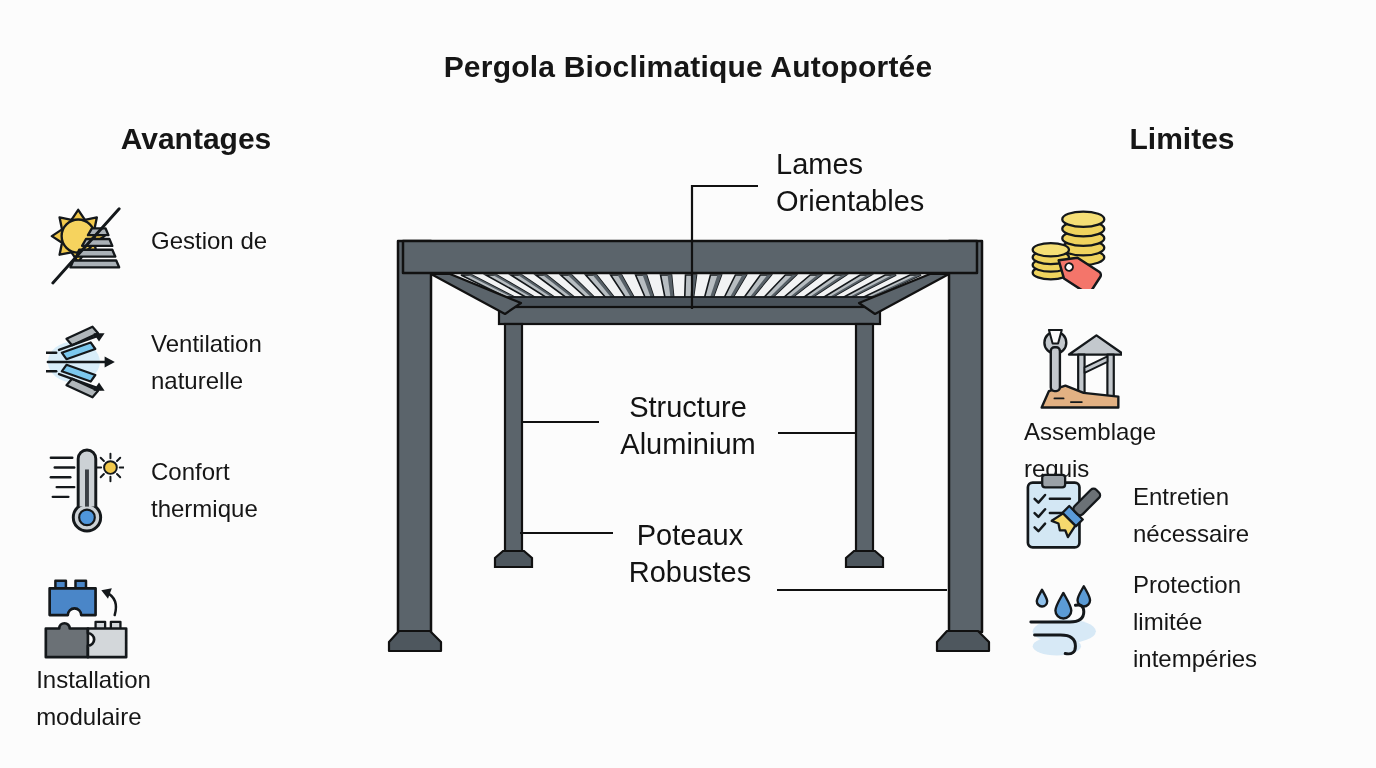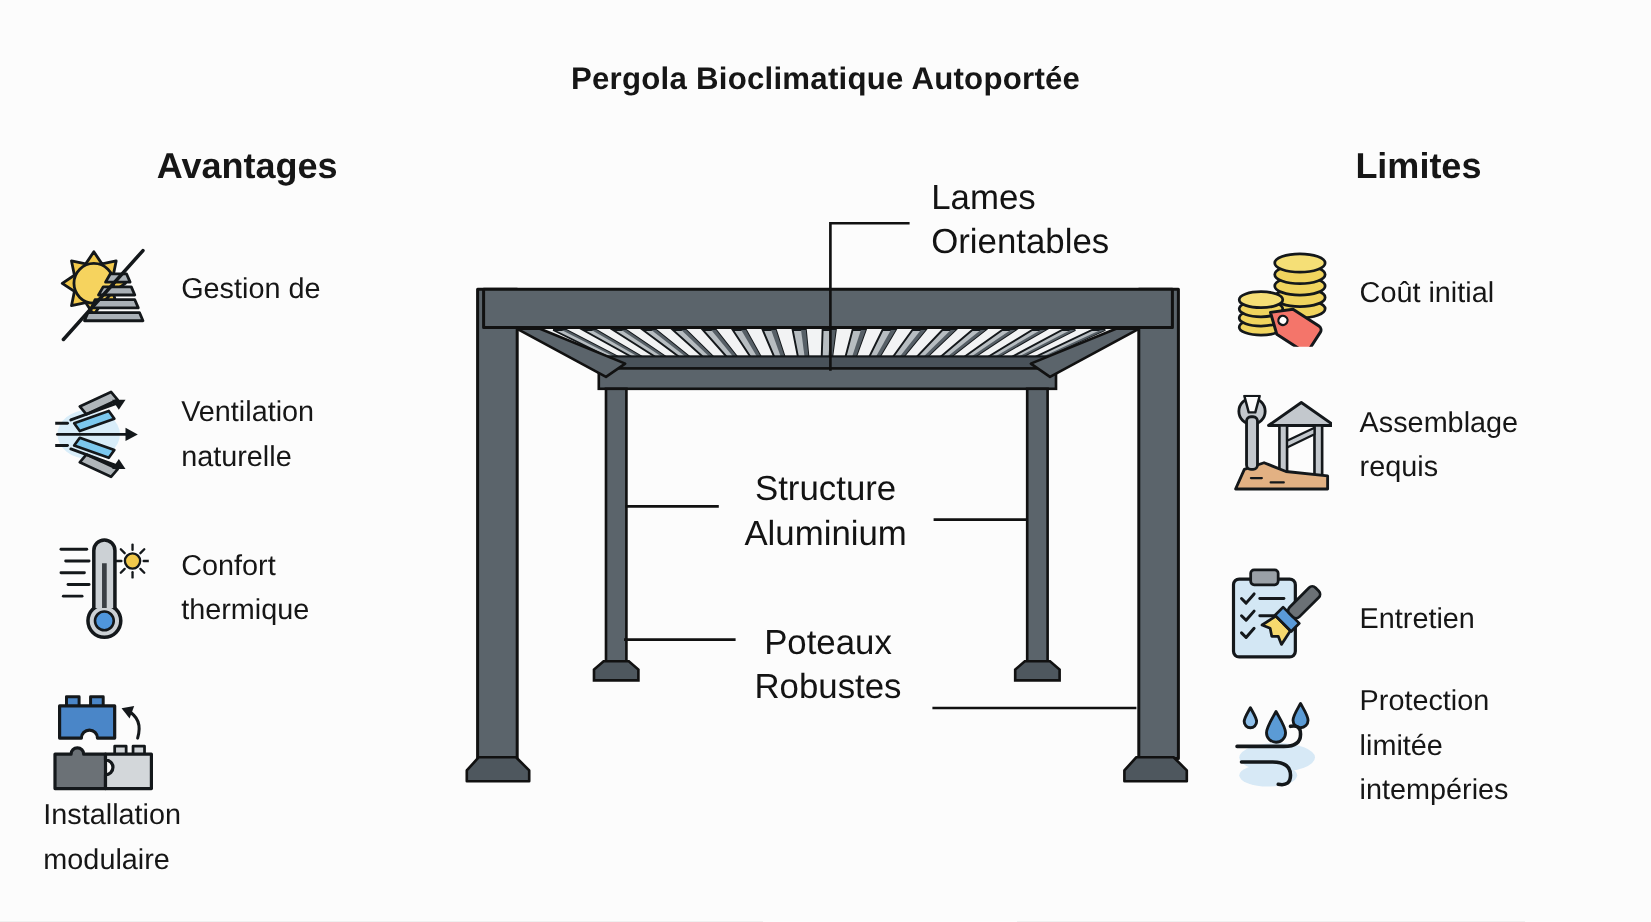--- a/index.html
+++ b/index.html
@@ -1,34 +1,34 @@
 <!DOCTYPE html>
 <html><head>
 <meta charset="utf-8">
 <style>
   html,body{margin:0;padding:0;background:#e8e8e8;}
   .page{position:relative;width:1376px;height:768px;background:#fcfcfc;
         font-family:"Liberation Sans",sans-serif;color:#161616;overflow:hidden;margin:0 auto;}
   .title{position:absolute;left:0;top:50px;width:100%;text-align:center;
-         font-size:26px;font-weight:700;letter-spacing:.2px;}
+         font-size:30px;font-weight:700;letter-spacing:.2px;}
   .col-header{position:absolute;top:122px;width:300px;text-align:center;
               font-size:30px;font-weight:700;}
-  .col-header.left{left:56px;text-align:center;}
+  .col-header.left{left:46px;text-align:center;}
   .col-header.right{left:1032px;}
   .item{position:absolute;display:flex;align-items:center;}
   .item .icon-box{display:flex;justify-content:center;align-items:center;flex:0 0 auto;}
   .left-item .icon-box{width:100px;margin-right:15px;}
   .right-item .icon-box{width:88px;margin-right:21px;}
   .item-text{font-size:24px;line-height:37px;white-space:nowrap;}
   #adv1{left:36px;top:192px;}
   #adv2{left:36px;top:321px;}
   #adv3{left:36px;top:446px;}
   #adv4{left:36px;top:573px;flex-direction:column;}
   #lim1{left:1024px;top:199px;}
-  #lim2{left:1024px;top:329px;}
+  #lim2{left:1024px;top:329px;flex-direction:column;}
   #lim3{left:1024px;top:473px;}
   #lim4{left:1024px;top:566px;}
   .diagram{position:absolute;left:380px;top:130px;width:620px;height:590px;}
   .diagram text{font-family:"Liberation Sans",sans-serif;font-size:29px;fill:#131313;}
   svg .ol{stroke:#14181b;stroke-linejoin:round;stroke-linecap:round;}
 </style>
 </head>
 <body>
 
 <div class="page">
@@ -143,23 +143,20 @@
             <ellipse cx="26" cy="68" rx="19" ry="7"></ellipse>
           <ellipse cx="26" cy="60" rx="19" ry="7"></ellipse>
             <ellipse cx="26" cy="52" rx="19" ry="7" fill="#f5df76"></ellipse>
         </g>
         <g transform="translate(38,50) rotate(33)">
           <path class="ol" d="M4,13 L19,0 H46 a4,4 0 0 1 4,4 V22 a4,4 0 0 1 -4,4 H19 Z" fill="#f4756a" stroke-width="2.6"></path>
           <circle class="ol" cx="17" cy="13" r="4" fill="#ffffff" stroke-width="2"></circle>
         </g>
       </svg>
     </div>
-    <div class="item-text">
-      <div>Coût initial</div>
-    </div>
   </div>
 
   <div class="item right-item" id="lim2">
     <div class="icon-box">
       <svg width="84" height="84" viewBox="0 0 92 88">
         <polygon class="ol" points="34,26 64,5 94,26" fill="#c3c8cd" stroke-width="2.6"></polygon>
         <rect class="ol" x="44" y="26" width="7" height="50" fill="#c3c8cd" stroke-width="2.4"></rect>
         <rect class="ol" x="76" y="26" width="7" height="50" fill="#c3c8cd" stroke-width="2.4"></rect>
         <polygon class="ol" points="51,40 76,28 76,34 51,46" fill="#c3c8cd" stroke-width="2"></polygon>
         <polygon class="ol" points="4,84 12,66 30,60 50,68 88,72 88,84" fill="#e2b183" stroke-width="2.6"></polygon>
@@ -190,20 +187,21 @@
         </g>
         <g transform="translate(34,60) rotate(-45)">
           <polygon class="ol" points="16,-9 16,9 2,12 5,5 1,1 5,-5 2,-12" fill="#f6d96e" stroke-width="2.4"></polygon>
           <rect class="ol" x="16" y="-10" width="10" height="20" fill="#5a9ad8" stroke-width="2.4"></rect>
           <rect class="ol" x="26" y="-6" width="32" height="12" rx="4" fill="#6b7176" stroke-width="2.4"></rect>
         </g>
       </svg>
     </div>
     <div class="item-text">
       <div>Entretien</div>
+      <div>nécessaire</div>
     </div>
   </div>
 
   <div class="item right-item" id="lim4">
     <div class="icon-box">
       <svg width="78" height="90" viewBox="0 0 84 92">
         <ellipse cx="38" cy="56" rx="34" ry="13" fill="#d7e9f6"></ellipse>
         <ellipse cx="30" cy="72" rx="26" ry="10" fill="#d7e9f6"></ellipse>
         <g>
           <path class="ol" transform="translate(14,20) scale(0.62)" stroke-width="4.2" d="M0,-14 C5,-5 9,1 9,6 A9,9 0 1 1 -9,6 C-9,1 -5,-5 0,-14 Z" fill="#8fc0ea"></path>

